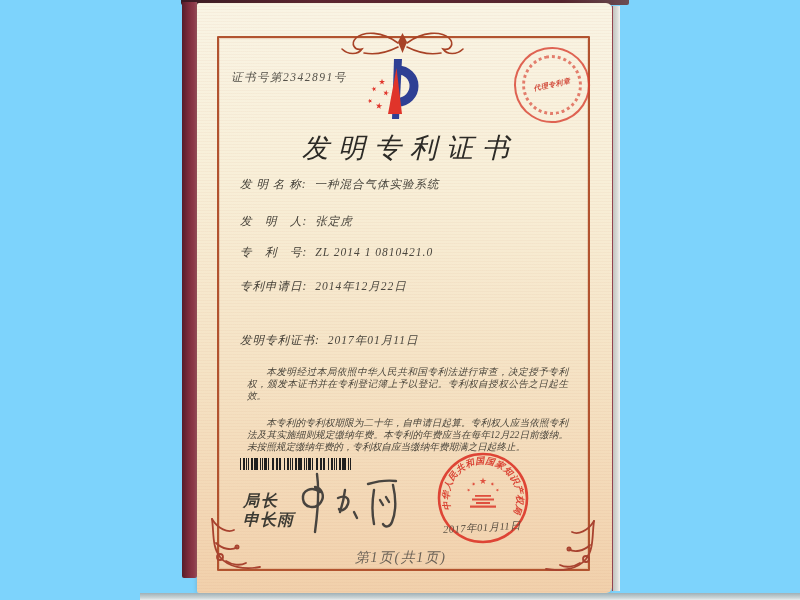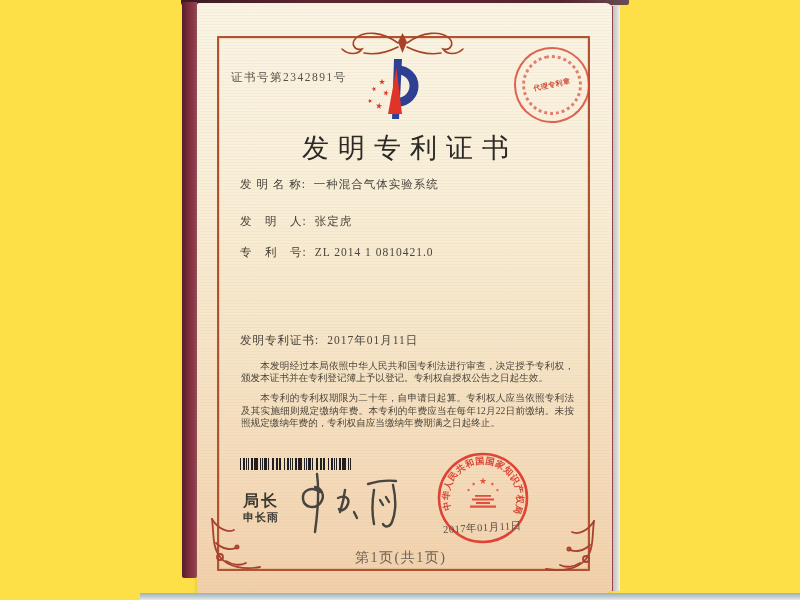--- a/index.html
+++ b/index.html
@@ -1,17 +1,17 @@
 <!DOCTYPE html>
 <html><head>
 <meta charset="utf-8">
 <style>
   html,body{margin:0;padding:0;background:#fff;}
-  .stage{position:relative;width:800px;height:600px;background:#fde047;overflow:hidden;
-         font-family:"Liberation Serif","DejaVu Serif",serif;}
+  .stage{position:relative;width:800px;height:600px;background:#7dd3fc;overflow:hidden;
+         font-family:"Liberation Serif","DejaVu Serif",serif;font-style:italic;}
   
   .top-edge{position:absolute;left:181px;top:0;width:448px;height:5px;
             background:linear-gradient(90deg,#3a1a23,#5d2530 30%,#55232e 85%,#6b4d53);border-radius:0 0 2px 2px;}
   .spine{position:absolute;left:182px;top:2px;width:15px;height:576px;
          background:linear-gradient(90deg,#561d2a,#7d2c3c 45%,#8e3a4a 80%,#9b5260);border-radius:0 0 2px 2px;}
   .paper{position:absolute;left:197px;top:3px;width:415px;height:590px;border-radius:2px 6px 6px 2px;
          background:
            repeating-linear-gradient(180deg,rgba(198,128,96,.06) 0 1px,rgba(255,255,255,0) 1px 3px),
            linear-gradient(180deg,#f9f4e4 0%,#f8efd8 30%,#f5e3c5 62%,#f3d8b6 85%,#f1d0ab 100%);
          box-shadow:0 0 4px rgba(90,60,40,.25);}
@@ -27,28 +27,28 @@
   .corner-bl{position:absolute;left:206px;top:517px;width:60px;height:55px;}
   .corner-br{position:absolute;left:540px;top:519px;width:60px;height:55px;transform:scaleX(-1);}
   
   .cert-no{position:absolute;left:231px;top:70px;font-size:11.5px;letter-spacing:1.5px;color:#55524a;}
   .title{position:absolute;left:217px;top:130px;width:377px;text-align:center;
          font-size:27px;letter-spacing:9px;padding-left:9px;box-sizing:border-box;color:#2c2a26;}
   .field{position:absolute;left:240px;font-size:11.5px;color:#403c34;letter-spacing:1px;white-space:nowrap;}
   .field .fvalue{margin-left:8px;color:#4a463e;}
   .body-text{position:absolute;left:233px;top:352px;width:349px;font-size:9.6px;line-height:12.2px;
          color:#4b463c;text-align:justify;}
-  .body-text p{margin:8px;text-indent:2em;}
+  .body-text p{margin:14px;text-indent:2em;}
   .barcode{position:absolute;left:240px;top:458px;width:112px;height:12px;
          background-image:
            repeating-linear-gradient(90deg,#1f1f1f 0 1px,transparent 1px 3px,#1f1f1f 3px 5px,transparent 5px 6px,#1f1f1f 6px 7px,transparent 7px 11px),
            repeating-linear-gradient(90deg,#1f1f1f 0 1px,transparent 1px 4px);}
   .sig-title{position:absolute;left:243px;top:491px;font-size:16px;font-weight:700;letter-spacing:2px;
          color:#3c3a33;font-family:"Liberation Sans","DejaVu Sans",sans-serif;}
-  .sig-name{position:absolute;left:243px;top:510px;font-size:11px;font-weight:700;letter-spacing:1px;
+  .sig-name{position:absolute;left:243px;top:510px;font-size:16px;font-weight:700;letter-spacing:1px;
          color:#3c3a33;font-family:"Liberation Sans","DejaVu Sans",sans-serif;}
   .signature-svg{position:absolute;left:290px;top:470px;width:122px;height:70px;}
   .seal-svg{position:absolute;left:436px;top:451px;width:94px;height:94px;opacity:.93;}
   .seal-date{position:absolute;left:443px;top:521px;font-size:10.5px;color:#584e41;letter-spacing:.5px;
          transform:rotate(-3deg);}
   .footer-page{position:absolute;left:355px;top:549px;font-size:14px;letter-spacing:1.5px;color:#6b6257;}
   
   .agency-stamp{position:absolute;left:514px;top:47px;width:72px;height:72px;border-radius:50%;
          border:2px solid rgba(216,64,48,.8);transform:rotate(-12deg);
          display:flex;align-items:center;justify-content:center;}
@@ -129,20 +129,23 @@
 
   <div class="field" style="top:177px">
     <span class="flabel">发 明 名 称:</span><span class="fvalue">一种混合气体实验系统</span>
   </div>
   <div class="field" style="top:214px">
     <span class="flabel">发　明　人:</span><span class="fvalue">张定虎</span>
   </div>
   <div class="field" style="top:245px">
     <span class="flabel">专　利　号:</span><span class="fvalue">ZL 2014 1 0810421.0</span>
   </div>
+  <div class="field" style="top:279px">
+    <span class="flabel">专利申请日:</span><span class="fvalue">2014年12月22日</span>
+  </div>
   <div class="field" style="top:333px">
     <span class="flabel">发明专利证书:</span><span class="fvalue">2017年01月11日</span>
   </div>
 
   <div class="body-text">
     <p>本发明经过本局依照中华人民共和国专利法进行审查，决定授予专利权，颁发本证书并在专利登记簿上予以登记。专利权自授权公告之日起生效。</p>
     <p>本专利的专利权期限为二十年，自申请日起算。专利权人应当依照专利法及其实施细则规定缴纳年费。本专利的年费应当在每年12月22日前缴纳。未按照规定缴纳年费的，专利权自应当缴纳年费期满之日起终止。</p>
   </div>
 
   <div class="barcode"></div>

